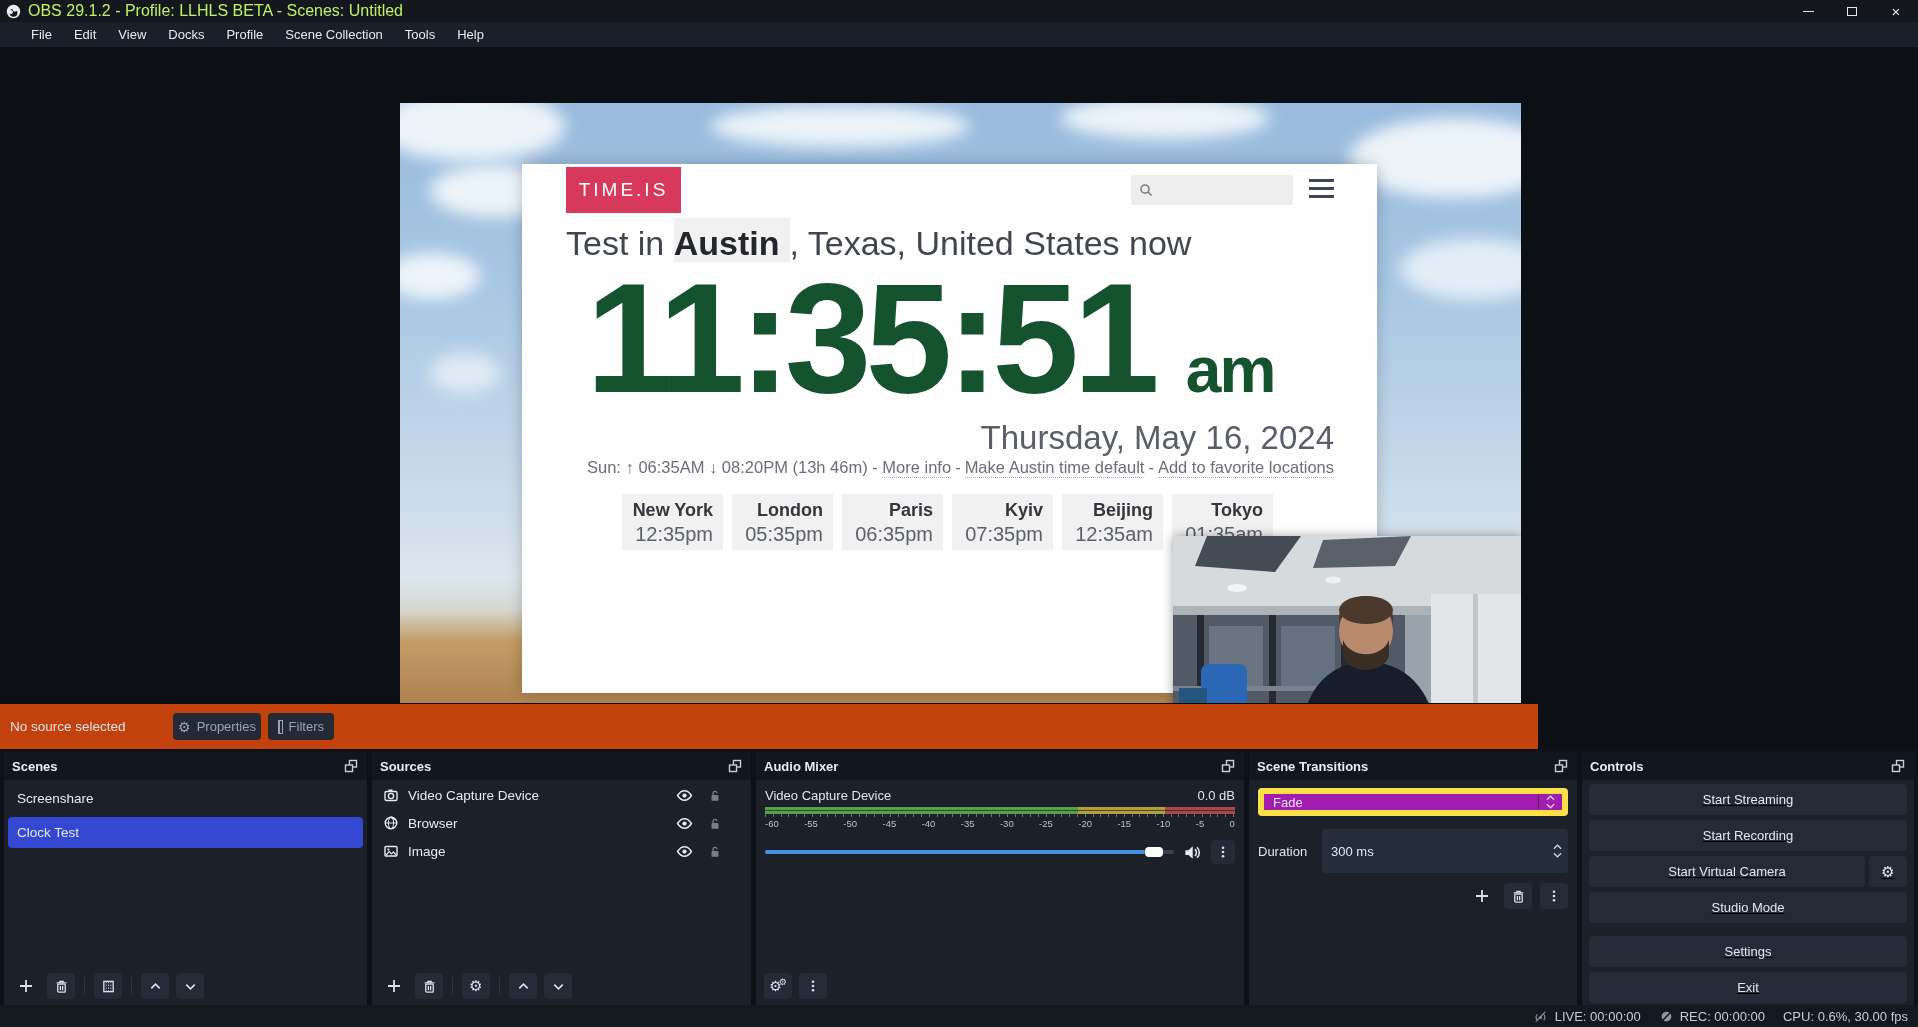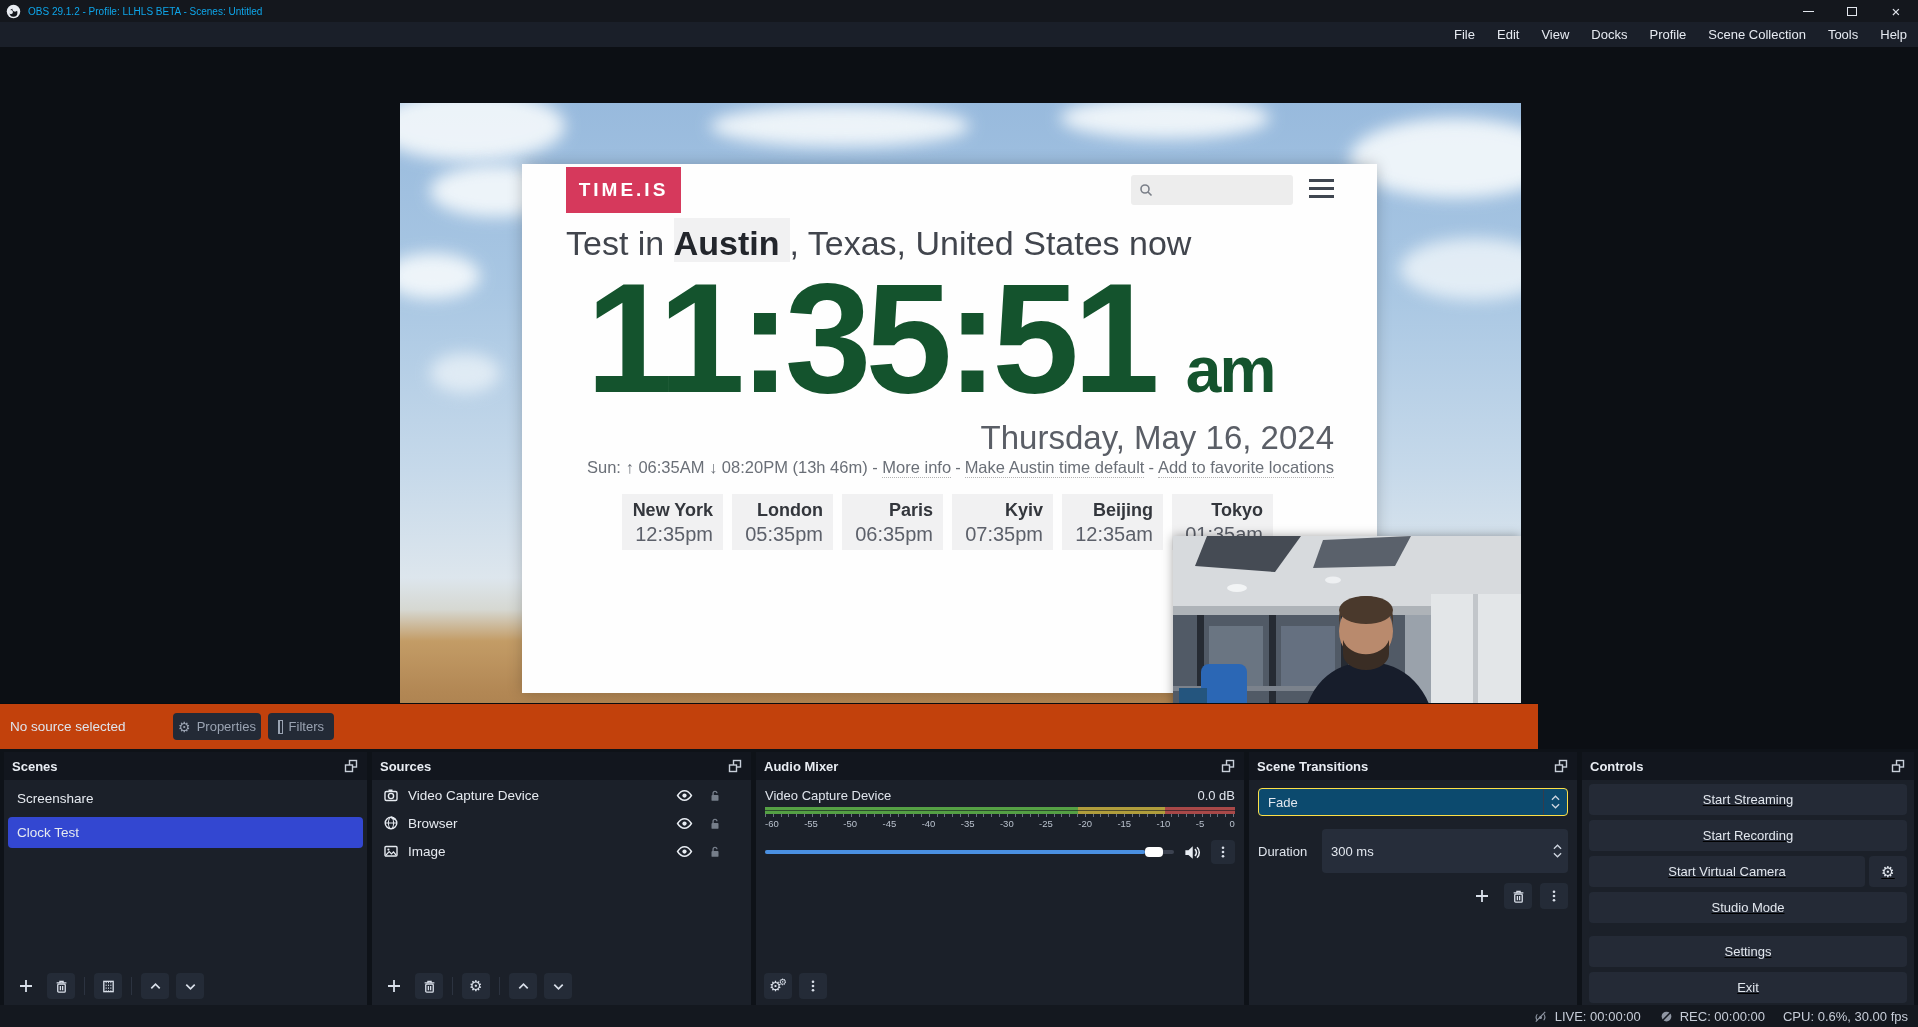--- a/index.html
+++ b/index.html
@@ -4,43 +4,43 @@
 <style>
   html,body{margin:0;padding:0;background:#000;}
   *{box-sizing:border-box;}
   .app{position:relative;width:1918px;height:1027px;overflow:hidden;
        font-family:"Liberation Sans","DejaVu Sans",sans-serif;background:#0c0f14;}
 
   
   .titlebar{position:absolute;left:0;top:0;width:1918px;height:22px;background:#14171d;
             display:flex;align-items:center;padding-left:6px;gap:7px;}
   .obs-logo{width:15px;height:15px;flex:0 0 auto;}
-  .title-text{font-size:10px;color:#0ea5e9;}
+  .title-text{font-size:16px;color:#bef264;}
   .win-controls{margin-left:auto;display:flex;height:22px;}
   .win-btn{width:44px;height:22px;display:flex;align-items:center;justify-content:center;color:#e2e6ed;}
   .glyph-min{width:11px;height:1px;background:#e2e6ed;display:block;}
   .glyph-max{width:10px;height:9px;border:1px solid #e2e6ed;display:block;}
   .win-btn.close{font-size:15px;line-height:1;}
 
   
   .menubar{position:absolute;left:0;top:22px;width:1918px;height:25px;background:#1a1f29;
-           display:flex;align-items:stretch;padding-left:4px;font-size:13px;color:#e6eaf1;justify-content:flex-end;}
+           display:flex;align-items:stretch;padding-left:20px;font-size:13px;color:#e6eaf1;}
   .menu-item{padding:0 11px;display:flex;align-items:center;}
 
   
   .preview-area{position:absolute;left:0;top:47px;width:1918px;height:656px;background:#0c0f14;}
   .canvas{position:absolute;left:400px;top:56px;width:1121px;height:633px;overflow:hidden;
           background:linear-gradient(180deg,#98badd 0%,#a9c7e3 30%,#c6d9ea 58%,#dde6ed 75%,
                      #d6d8d2 80%,#c39c66 85%,#b28754 93%,#a87d4b 100%);}
   .cloud{position:absolute;background:#f6fafc;border-radius:50%;filter:blur(8px);opacity:.9;}
 
   .webpage{position:absolute;left:122px;top:61px;width:855px;height:529px;background:#fefefe;
            box-shadow:0 0 14px rgba(0,0,0,.22);}
   .ti-logo{position:absolute;left:44px;top:3px;width:115px;height:46px;background:#d6395c;color:#fff;
-           display:flex;align-items:center;justify-content:center;font-weight:bold;font-size:19px;letter-spacing:3px;}
+           display:flex;align-items:center;justify-content:center;font-weight:normal;font-size:19px;letter-spacing:3px;}
   .ti-search{position:absolute;right:84px;top:11px;width:162px;height:30px;background:#ededed;border-radius:3px;
              display:flex;align-items:center;padding-left:7px;}
   .ti-search input{border:none;background:transparent;outline:none;width:120px;font-size:13px;}
   .ti-burger{position:absolute;right:43px;top:15px;width:25px;height:19px;
              background:repeating-linear-gradient(#3f4650 0 3px,transparent 3px 8px);}
   .ti-heading{position:absolute;left:44px;top:60px;font-size:34px;color:#41454d;white-space:nowrap;}
   .ti-heading .city{font-weight:800;color:#23262c;}
   .ti-clock{position:absolute;left:64px;top:96px;display:flex;align-items:baseline;line-height:1;color:#14532d;}
   .ti-clock .digits{font-size:156px;font-weight:700;letter-spacing:-6px;}
   .ti-clock .ampm{font-size:64px;font-weight:700;letter-spacing:-2px;margin-left:32px;}
@@ -100,21 +100,21 @@
          background:linear-gradient(90deg,#55a044 0%,#55a044 66.5%,#b09d3c 66.5%,#b09d3c 85%,#a84848 85%,#a84848 100%);}
   .meter::after{content:"";position:absolute;left:0;top:3px;width:100%;height:1px;background:#12161e;opacity:.6;}
   .tick-strip{height:3px;background:repeating-linear-gradient(90deg,#6a7280 0 1px,transparent 1px 7.8px);}
   .ticks{display:flex;justify-content:space-between;font-size:9.5px;color:#b9c1cd;margin-top:1px;}
   .slider-row{margin-top:11px;display:flex;align-items:center;gap:9px;}
   .slider-track{position:relative;flex:1;height:4px;background:#3c4250;border-radius:2px;}
   .slider-fill{position:absolute;left:0;top:0;height:4px;width:93%;background:#4a90e2;border-radius:2px;}
   .slider-handle{position:absolute;left:93%;top:-3px;width:18px;height:10px;background:#fff;border-radius:4px;}
 
   .trans-body{padding:8px 9px 0;}
-  .combo{height:28px;background:#0c4a6e;border:1px solid #fde047;border-radius:4px;display:flex;align-items:center;justify-content:space-between;}
+  .combo{height:28px;background:#a21caf;border:6px solid #fde047;border-radius:4px;display:flex;align-items:center;justify-content:space-between;}
   .combo .val{padding-left:9px;font-size:13px;color:#e2e7ee;flex:1;}
   .combo .chev{width:24px;align-self:stretch;border-left:1px solid #343c4c;display:flex;flex-direction:column;
                align-items:center;justify-content:center;gap:2px;}
   .dur-row{margin-top:13px;display:flex;align-items:center;}
   .dur-label{font-size:13px;color:#dfe4ec;width:56px;}
   .spin{flex:1;margin-left:8px;height:44px;background:#262d3a;border-radius:4px;display:flex;align-items:center;}
   .spin .val{padding-left:9px;font-size:13px;color:#e2e7ee;flex:1;}
   .spin .chev{width:22px;display:flex;flex-direction:column;align-items:center;gap:2px;}
   .trans-btns{margin-top:10px;display:flex;justify-content:flex-end;gap:8px;}
 

